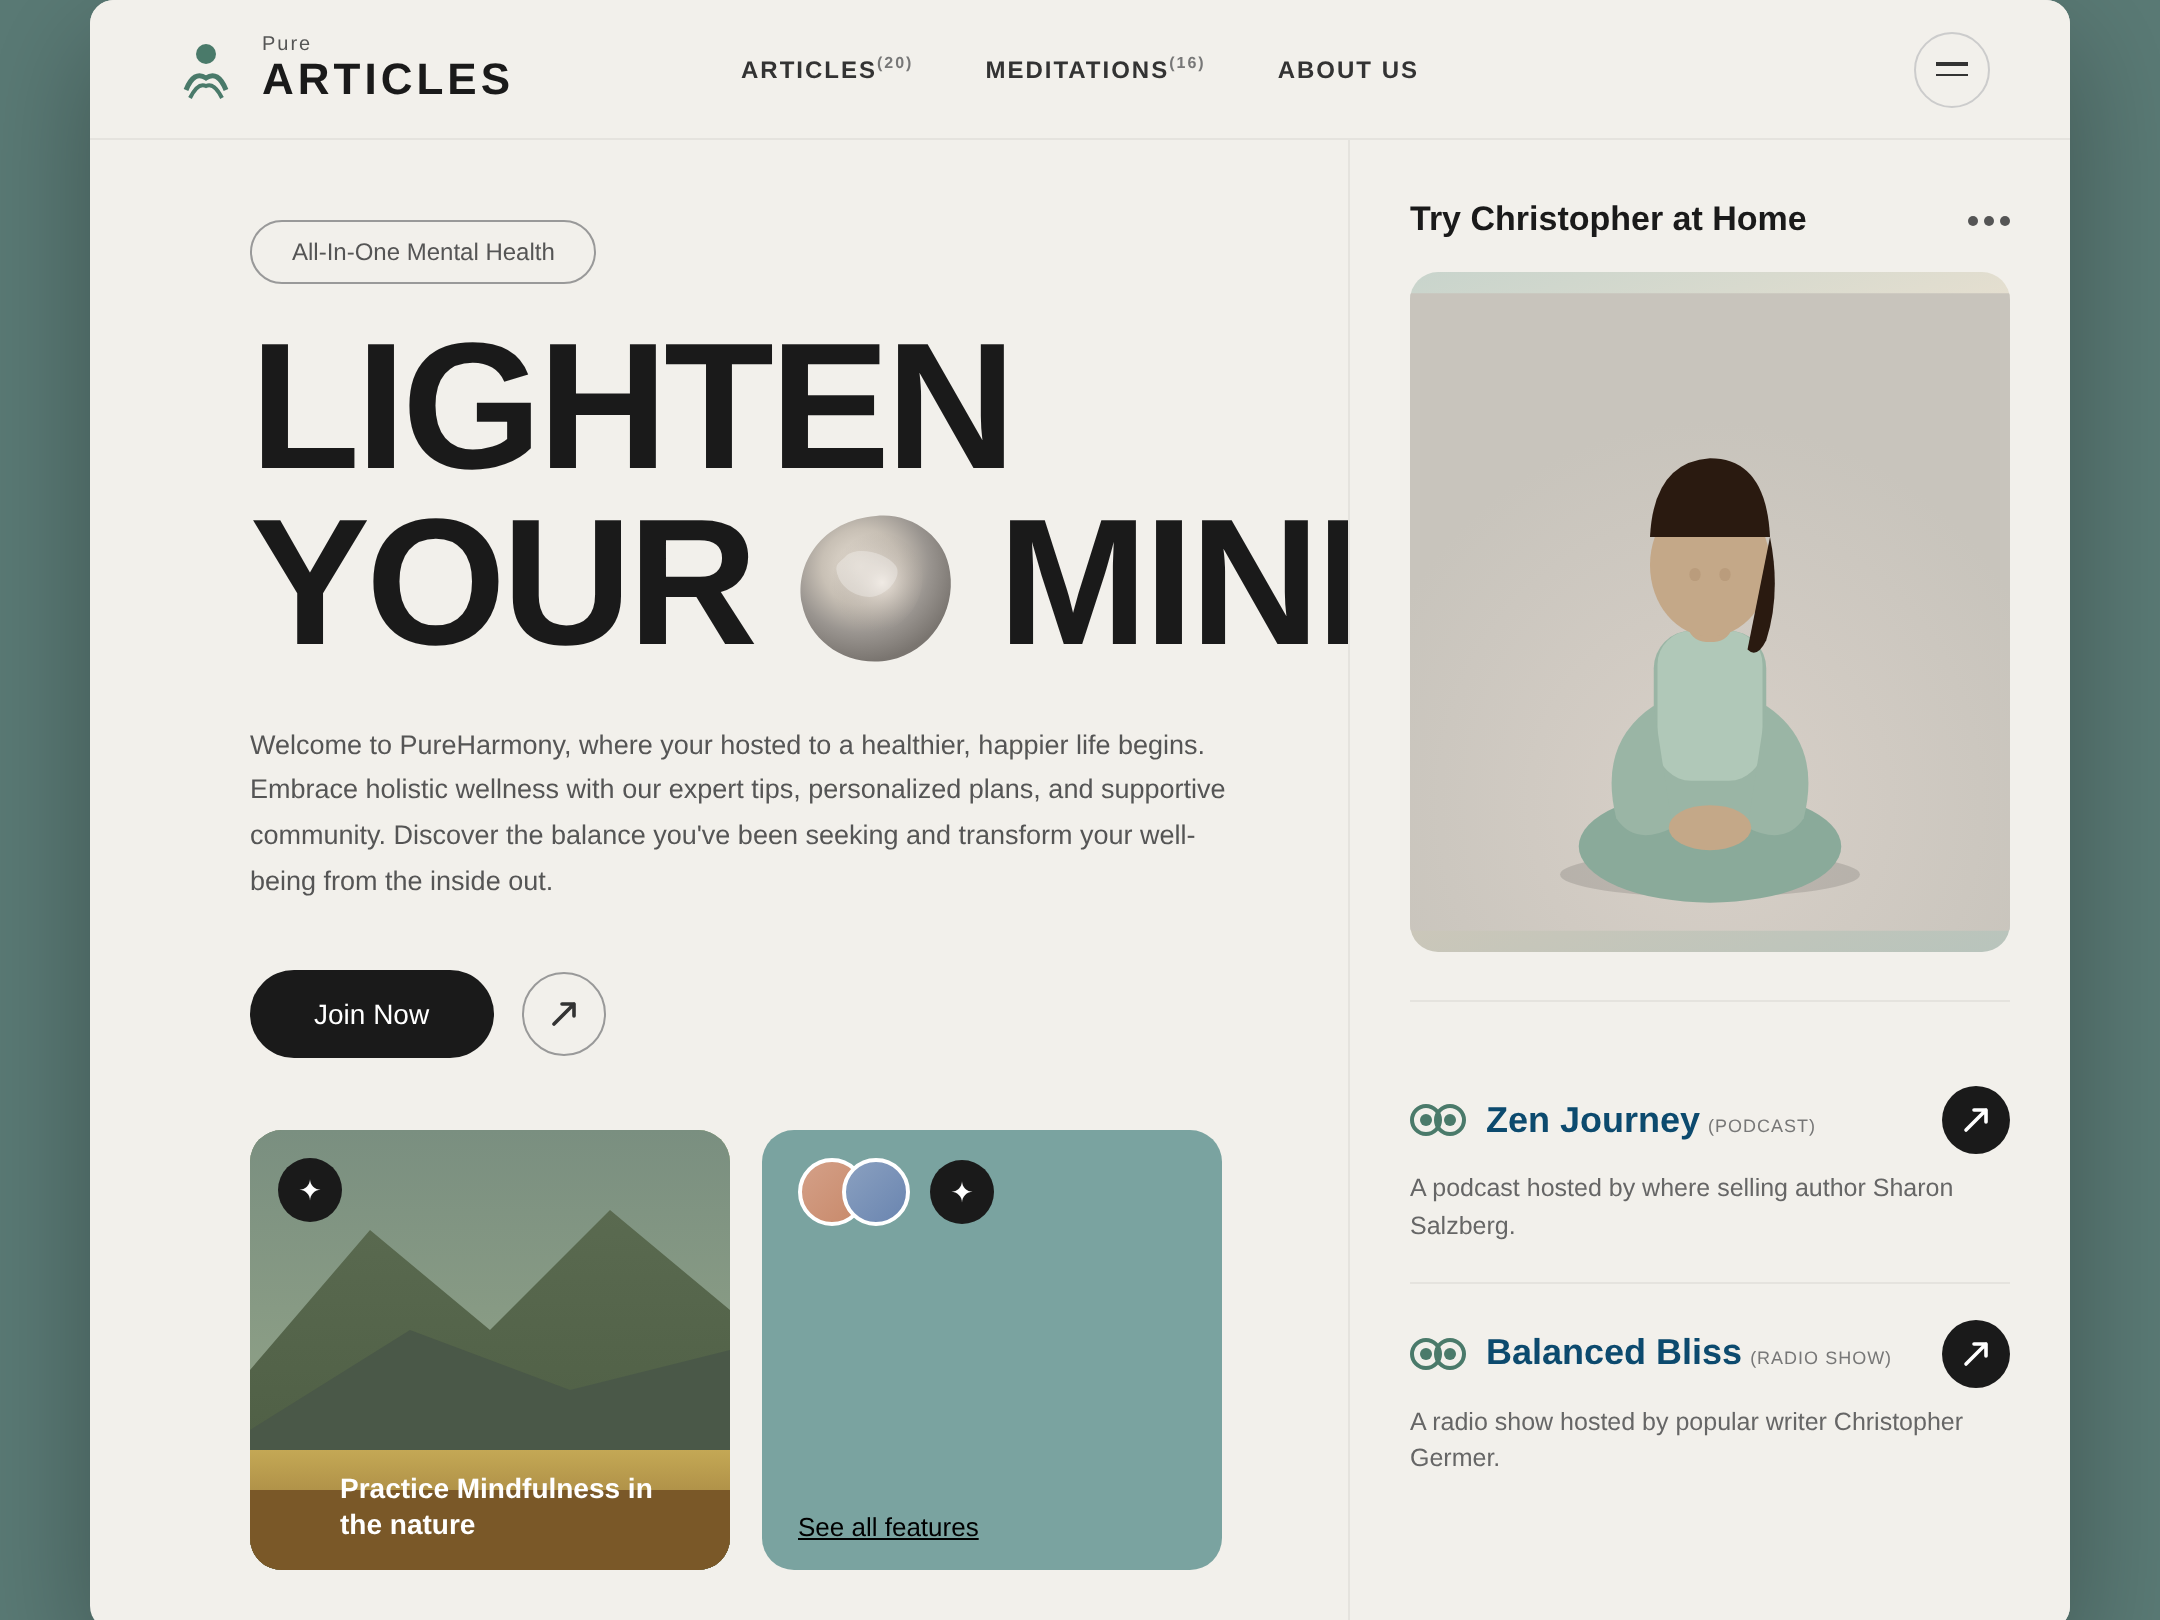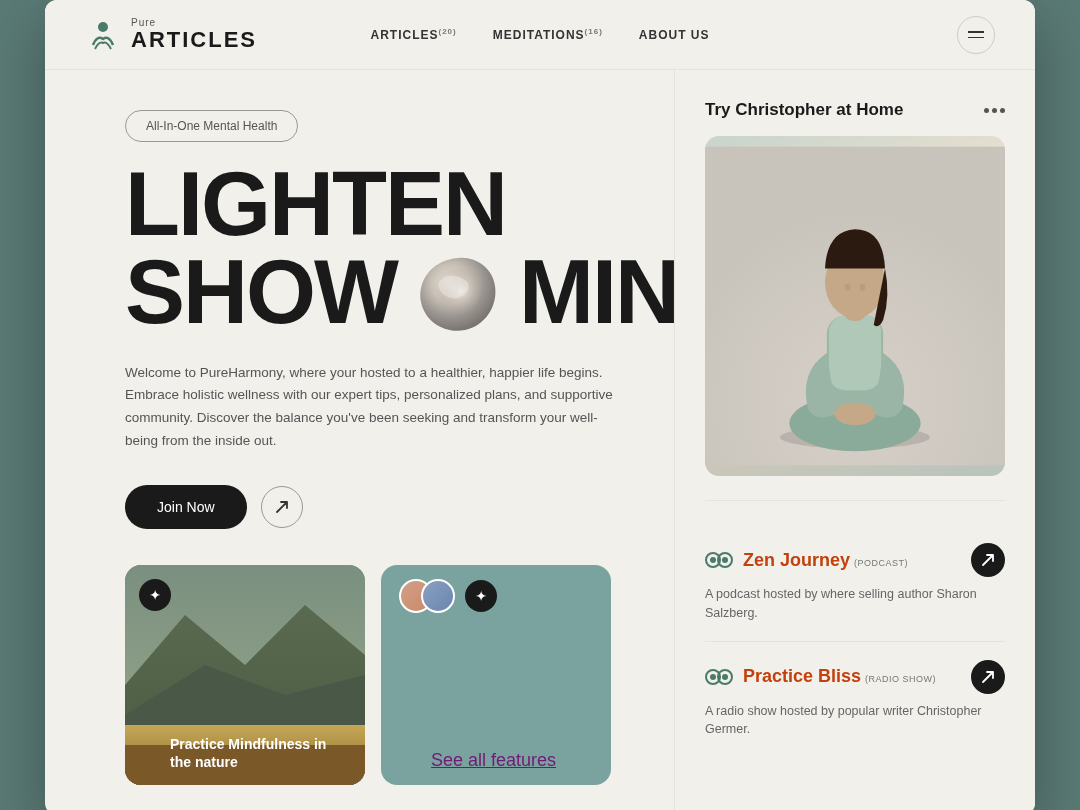--- a/index.html
+++ b/index.html
@@ -264,25 +264,24 @@
       color: #fff;
       font-size: 14px;
     }
     .card-teal-desc {
       font-size: 15px;
       color: #fff;
       font-weight: 600;
       line-height: 1.4;
     }
     .card-teal-link {
-      font-size: 18px;
-      color: #701a75;
+      font-size: 13px;
+      color: #000000;
       text-decoration: underline;
       cursor: pointer;
-      margin-left: 32px;
     }
     
     .right-panel {
       flex: 1;
       padding: 30px 30px;
       background: #f2f0eb;
       overflow-y: auto;
     }
     .mindfulness-section {
       margin-bottom: 24px;
@@ -349,21 +348,21 @@
       height: 28px;
     }
     .podcast-title-row {
       display: flex;
       align-items: baseline;
       gap: 4px;
     }
     .podcast-title {
       font-size: 18px;
       font-weight: 700;
-      color: #c2410c;
+      color: #0c4a6e;
     }
     .podcast-type {
       font-size: 9px;
       color: #777;
       letter-spacing: 0.5px;
       text-transform: uppercase;
     }
     .podcast-arrow {
       width: 34px;
       height: 34px;
@@ -418,21 +417,21 @@
   </header>
 
   <div class="main-layout">
 
     <div class="left-panel">
       <div class="tag-badge">All-In-One Mental Health</div>
 
       <div class="hero-title">
         <div>LIGHTEN</div>
         <div class="hero-row">
-          <span>SHOW</span>
+          <span>YOUR</span>
 
           <svg class="hero-3d-blob" viewBox="0 0 90 90">
             <defs>
               <radialGradient id="blobGrad" cx="40%" cy="35%" r="65%">
                 <stop offset="0%" stop-color="#e8e0d5"></stop>
                 <stop offset="40%" stop-color="#c8c0b5"></stop>
                 <stop offset="70%" stop-color="#9a9590"></stop>
                 <stop offset="100%" stop-color="#7a7570"></stop>
               </radialGradient>
               <radialGradient id="blobGrad2" cx="60%" cy="50%" r="50%">
@@ -584,21 +583,21 @@
         <div class="podcast-item">
           <div class="podcast-header">
             <div class="podcast-left">
               <svg class="podcast-icon" viewBox="0 0 28 28">
                 <circle cx="8" cy="14" r="7" fill="none" stroke="#4a7a6a" stroke-width="2"></circle>
                 <circle cx="8" cy="14" r="3" fill="#4a7a6a"></circle>
                 <circle cx="20" cy="14" r="7" fill="none" stroke="#4a7a6a" stroke-width="2"></circle>
                 <circle cx="20" cy="14" r="3" fill="#4a7a6a"></circle>
               </svg>
               <div class="podcast-title-row">
-                <span class="podcast-title">Practice Bliss</span>
+                <span class="podcast-title">Balanced Bliss</span>
                 <span class="podcast-type">(RADIO SHOW)</span>
               </div>
             </div>
             <div class="podcast-arrow">
               <svg width="14" height="14" viewBox="0 0 14 14">
                 <path d="M2 12 L12 2 M6 2 L12 2 L12 8" stroke="#fff" stroke-width="1.8" fill="none" stroke-linecap="round" stroke-linejoin="round"></path>
               </svg>
             </div>
           </div>
           <p class="podcast-desc">A radio show hosted by popular writer Christopher Germer.</p>

